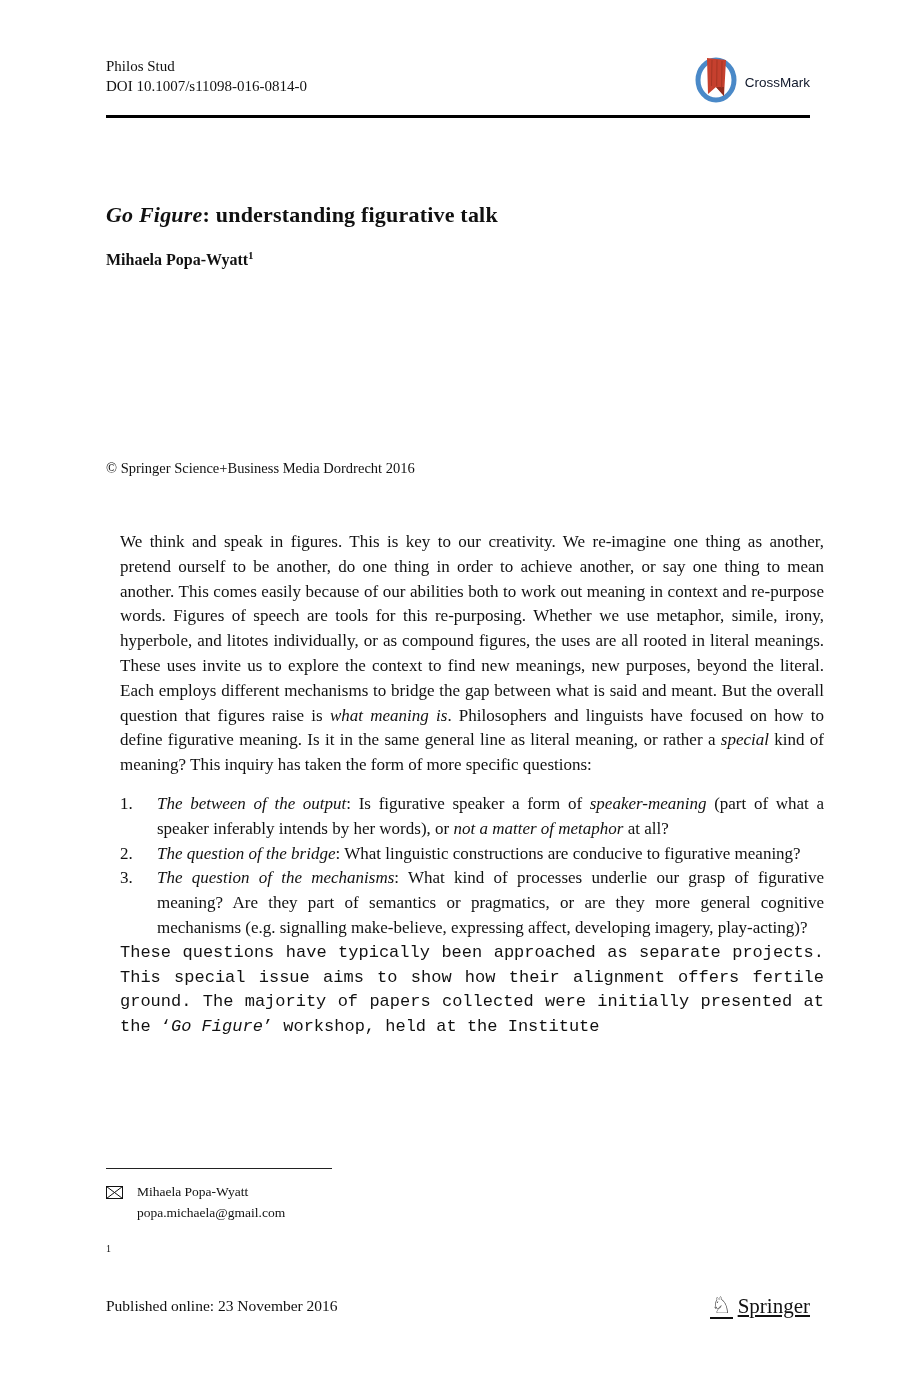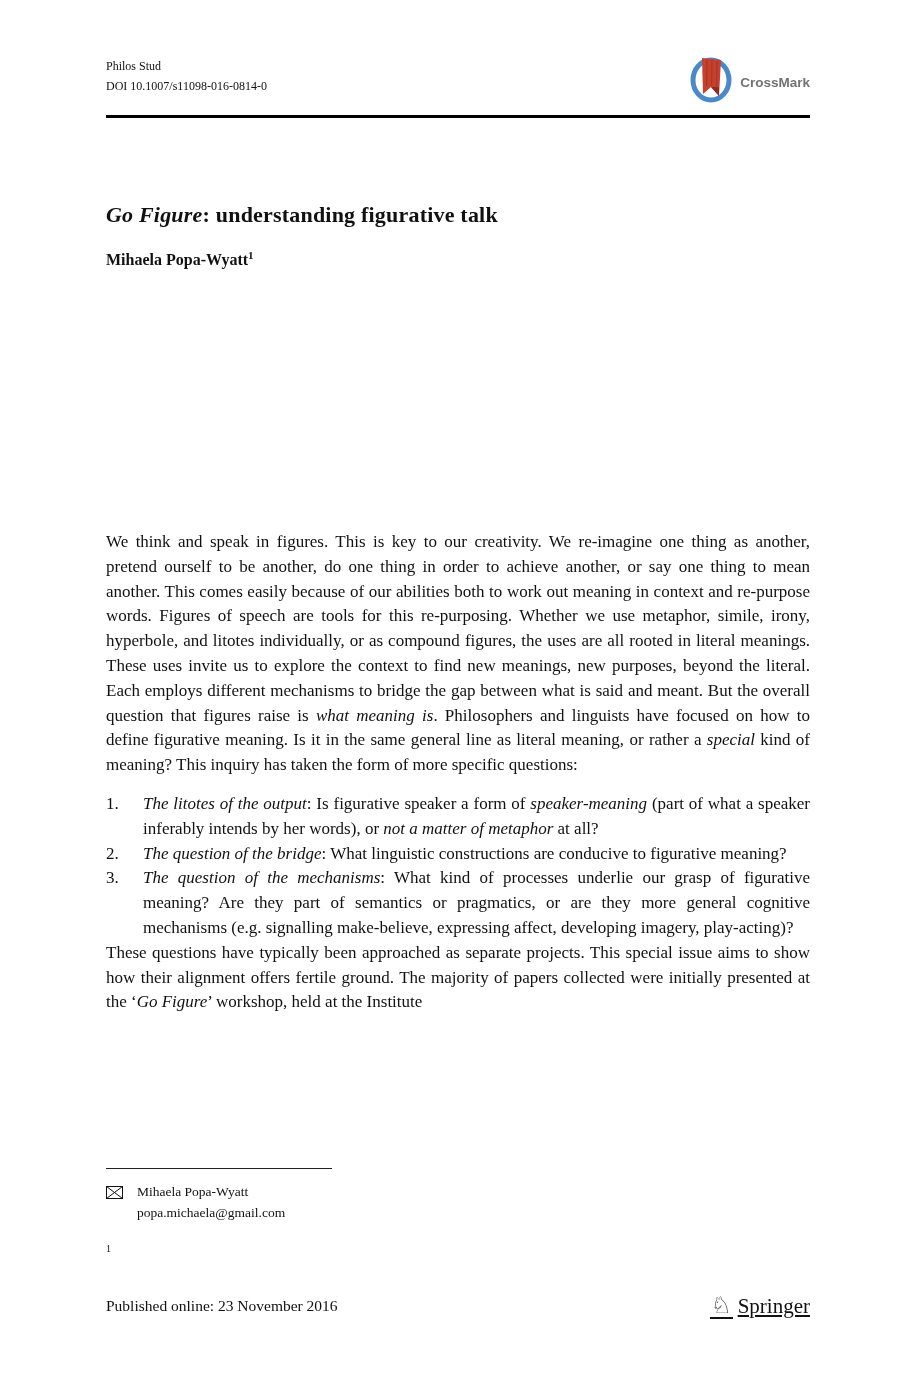--- a/index.html
+++ b/index.html
@@ -13,28 +13,28 @@
     font-family: "Liberation Serif", "DejaVu Serif", serif;
     color: #111111;
     overflow: hidden;
   }
   
   .header {
     position: absolute;
     left: 106px; right: 106px; top: 56px;
     display: flex; justify-content: space-between; align-items: flex-start;
   }
-  .journal-meta { font-size: 12px; line-height: 20px; color: #111; }
+  .journal-meta { font-size: 15px; line-height: 20px; color: #111; }
   .crossmark-badge {
     display: flex; align-items: center; gap: 6px;
     margin-top: 0px; cursor: pointer;
   }
   .crossmark-label {
     font-family: "Liberation Sans", sans-serif;
-    font-size: 13.5px; color: #737373; font-weight: bold;
+    font-size: 13.5px; color: #0f172a;
   }
   .header-rule {
     position: absolute;
     left: 106px; right: 106px; top: 115px;
     height: 3px; background: #000;
   }
   
   .title {
     position: absolute; left: 106px; right: 106px; top: 186px;
     font-size: 22px; font-weight: bold; letter-spacing: 0.2px; margin-top: 16px;
@@ -43,29 +43,29 @@
     position: absolute; left: 106px; top: 249px;
     font-size: 16px; font-weight: bold;
   }
   .author-line sup { font-size: 11px; }
   .copyright {
     position: absolute; left: 106px; top: 460px;
     font-size: 14.5px;
   }
   
   .main {
-    position: absolute; left: 106px; top: 530px; width: 704px;
+    position: absolute; left: 120px; top: 530px; width: 704px;
     font-size: 17px; line-height: 24.8px; text-align: justify;
   }
   .main p { margin: 0; }
   .qlist { margin-top: 14px; }
   .qlist-item { display: flex; }
   .qlist-num { width: 37px; flex: 0 0 37px; }
   .qlist-text { flex: 1; text-align: justify; }
-  .closing { margin-top: 12px; }
+  .closing { margin-top: 12px; font-family: Liberation Mono, monospace; }
   
   .footnote-rule {
     position: absolute; left: 106px; top: 1168px;
     width: 226px; height: 1px; background: #222;
   }
   .footnote {
     position: absolute; left: 106px; top: 1181px; width: 704px;
     font-size: 13.5px; line-height: 21px;
   }
   .correspondence { display: flex; gap: 13px; }
@@ -110,28 +110,29 @@
       </span>
       <span class="crossmark-label">CrossMark</span>
     </div>
   </div>
   <div class="header-rule"></div>
 
   <h1 class="title"><i>Go Figure</i><span>: understanding figurative talk</span></h1>
   <div class="author-line">
     <span>Mihaela Popa-Wyatt</span><sup>1</sup>
   </div>
+  <div class="copyright">© Springer Science+Business Media Dordrecht 2016</div>
 
   <div class="main">
     <p><span>We think and speak in figures. This is key to our creativity. We re-imagine one thing as another, pretend ourself to be another, do one thing in order to achieve another, or say one thing to mean another. This comes easily because of our abilities both to work out meaning in context and re-purpose words. Figures of speech are tools for this re-purposing. Whether we use metaphor, simile, irony, hyperbole, and litotes individually, or as compound figures, the uses are all rooted in literal meanings. These uses invite us to explore the context to find new meanings, new purposes, beyond the literal. Each employs different mechanisms to bridge the gap between what is said and meant. But the overall question that figures raise is </span><i>what meaning is</i><span>. Philosophers and linguists have focused on how to define figurative meaning. Is it in the same general line as literal meaning, or rather a </span><i>special</i><span> kind of meaning? This inquiry has taken the form of more specific questions:</span></p>
 
     <div class="qlist">
       <div class="qlist-item">
         <span class="qlist-num">1.</span>
-        <span class="qlist-text"><i>The litotes of the output</i><span>: Is figurative speaker a form of </span><i>speaker-meaning</i><span> (part of what a speaker inferably intends by her words), or </span><i>not a matter of metaphor</i><span> at all?</span></span>
+        <span class="qlist-text"><i>The between of the output</i><span>: Is figurative speaker a form of </span><i>speaker-meaning</i><span> (part of what a speaker inferably intends by her words), or </span><i>not a matter of metaphor</i><span> at all?</span></span>
       </div>
       <div class="qlist-item">
         <span class="qlist-num">2.</span>
         <span class="qlist-text"><i>The question of the bridge</i><span>: What linguistic constructions are conducive to figurative meaning?</span></span>
       </div>
       <div class="qlist-item">
         <span class="qlist-num">3.</span>
         <span class="qlist-text"><i>The question of the mechanisms</i><span>: What kind of processes underlie our grasp of figurative meaning? Are they part of semantics or pragmatics, or are they more general cognitive mechanisms (e.g. signalling make-believe, expressing affect, developing imagery, play-acting)?</span></span>
       </div>
     </div>

